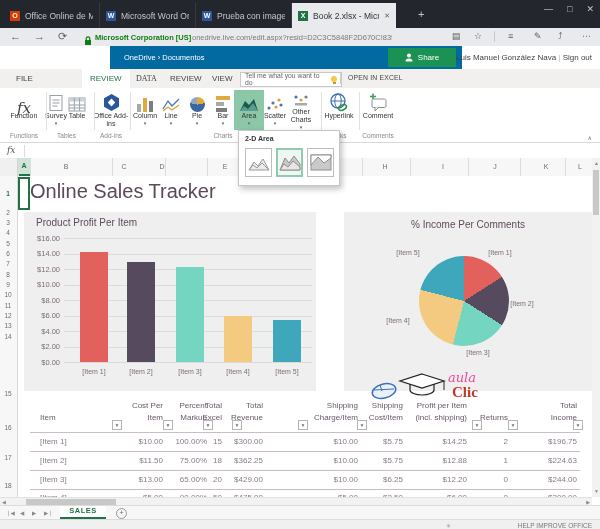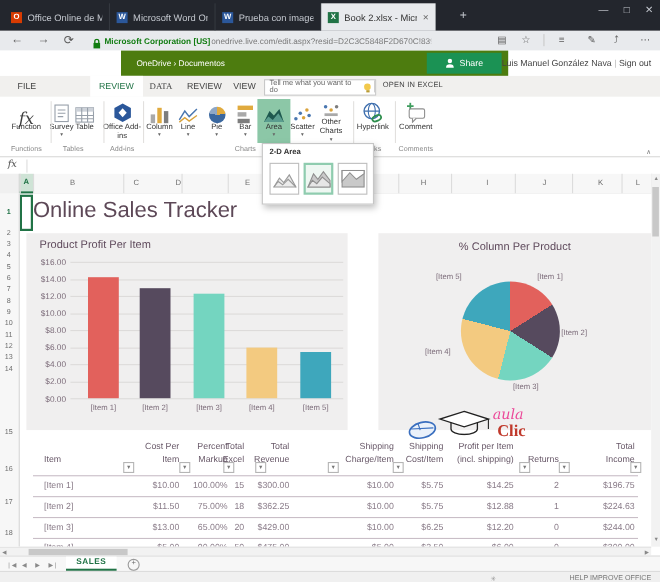--- a/index.html
+++ b/index.html
@@ -18,21 +18,21 @@
   #secure{font-size:7.5px;color:#107c10;font-weight:bold;top:5px;left:95px;}
   #url{font-size:7.5px;color:#7a7a7a;top:5px;left:192px;width:200px;white-space:nowrap;overflow:hidden;}
   .addricon{font-size:9px;color:#5b5b5b;top:3px;}
   
   #suitebar{left:0;top:46px;width:600px;height:23px;background:#fff;}
   #suitegreen{left:0;top:0;width:138px;height:23px;background:#217346;}
   #applauncher{left:0;top:0;width:33px;height:23px;background:#1b6140;display:flex;align-items:center;justify-content:center;}
   .grid9{display:grid;grid-template-columns:repeat(3,3px);grid-gap:2px;}
   .grid9 i{width:3px;height:3px;background:#fff;}
   #prodname{left:44px;top:5px;color:#fff;font-size:10px;}
-  #blackbar{left:110px;top:0;width:352px;height:23px;background:#4d7c0f;color:#fff;}
+  #blackbar{left:110px;top:0;width:352px;height:23px;background:#0369a1;color:#fff;}
   #crumbs{left:14px;top:7px;font-size:7.5px;}
   #docname{left:0;top:7px;width:352px;text-align:center;font-size:8px;}
   #sharebtn{left:278px;top:2px;width:68px;height:19px;background:#1b9254;color:#fff;font-size:8px;
             display:flex;align-items:center;justify-content:center;gap:4px;}
   #userarea{right:8px;top:7px;font-size:8px;color:#444;}
   
   #ribbontabs{left:0;top:69px;width:600px;height:19px;background:#f1f0ee;font-size:8px;color:#444;}
   .rtab{top:5px;}
   .rtab.active{background:#fff;color:#217346;top:0;padding:5px 8px 0 8px;height:14px;}
   #tellme{left:240px;top:2.5px;width:92px;height:13px;background:#fff;border:1px solid #c8c8c8;
@@ -433,21 +433,21 @@
         <div class="abs xlab" style="left: 117px; top: 156px;">[Item 2]</div>
         <div class="abs bar" style="left: 152px; width: 28px; height: 94.55px; background: rgb(116, 213, 192);"></div>
         <div class="abs xlab" style="left: 166px; top: 156px;">[Item 3]</div>
         <div class="abs bar" style="left: 200px; width: 28px; height: 46.5px; background: rgb(243, 202, 128);"></div>
         <div class="abs xlab" style="left: 214px; top: 156px;">[Item 4]</div>
         <div class="abs bar" style="left: 249px; width: 28px; height: 41.85px; background: rgb(62, 167, 188);"></div>
         <div class="abs xlab" style="left: 263px; top: 156px;">[Item 5]</div>
       </div>
 
     <div class="abs chartpanel" id="piepanel">
-      <span class="abs ctitle" style="left:0;top:7px;width:248px;text-align:center;">% Column Per Product</span>
+      <span class="abs ctitle" style="left:0;top:7px;width:248px;text-align:center;">% Income Per Comments</span>
       <div class="abs" id="pie" style="left: 75px; top: 44px; background: conic-gradient(rgb(226, 97, 92) 0deg, rgb(226, 97, 92) 57.6deg, rgb(86, 74, 94) 57.6deg, rgb(86, 74, 94) 122.4deg, rgb(116, 213, 192) 122.4deg, rgb(116, 213, 192) 194.4deg, rgb(243, 202, 128) 194.4deg, rgb(243, 202, 128) 284.4deg, rgb(62, 167, 188) 284.4deg, rgb(62, 167, 188) 360deg);"></div>
     <div class="abs plab" style="left: 156px; top: 40px;">[Item 1]</div>
         <div class="abs plab" style="left: 178px; top: 91px;">[Item 2]</div>
         <div class="abs plab" style="left: 134px; top: 140px;">[Item 3]</div>
         <div class="abs plab" style="left: 54px; top: 108px;">[Item 4]</div>
         <div class="abs plab" style="left: 64px; top: 40px;">[Item 5]</div>
       </div>
 
     <div class="abs" id="wmark">
       <span class="abs" style="left:370px;top:206px;">

